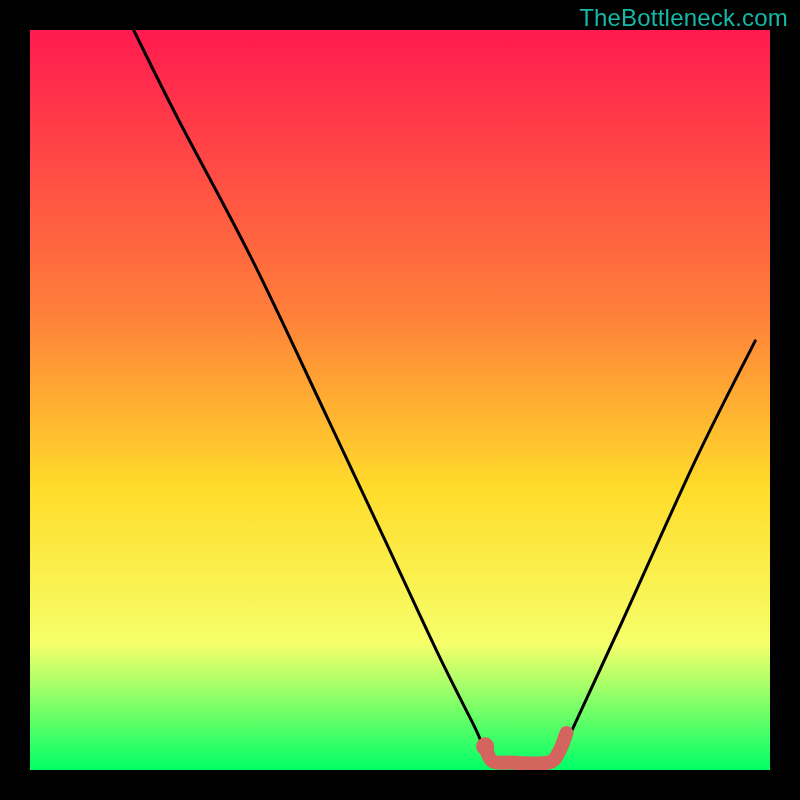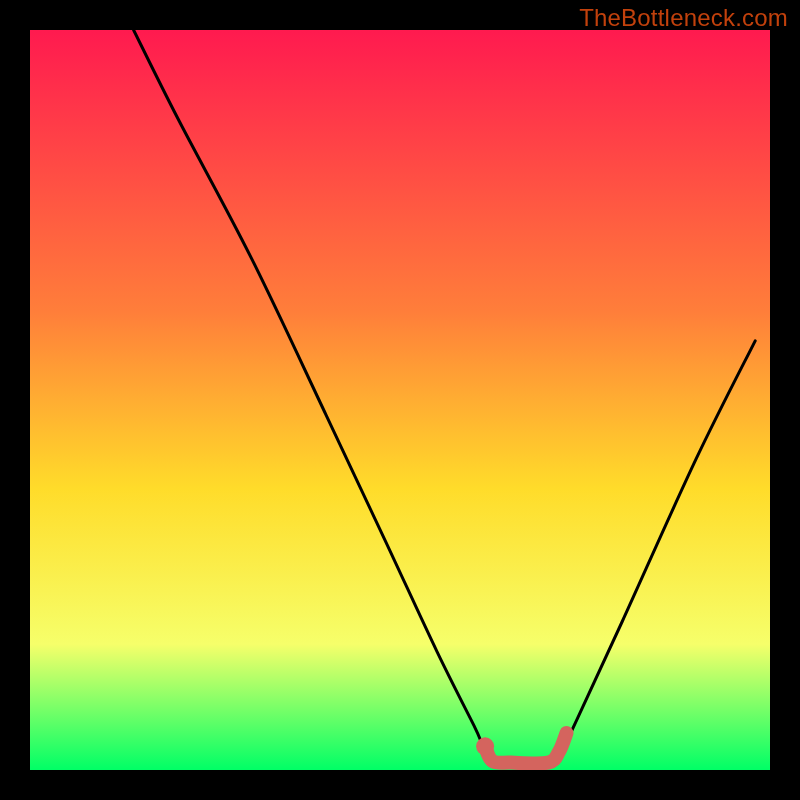--- a/index.html
+++ b/index.html
@@ -10,21 +10,21 @@
     height: 800px;
     background: #000;
   }
   .watermark {
     position: absolute;
     top: 4px;
     right: 12px;
     font-family: Arial, Helvetica, sans-serif;
     font-size: 24px;
     font-weight: 500;
-    color: #c2410c;
+    color: #14b8a6;
     letter-spacing: 0.2px;
   }
   .plot {
     position: absolute;
     left: 30px;
     top: 30px;
     width: 740px;
     height: 740px;
   }
   .plot svg { display: block; }

